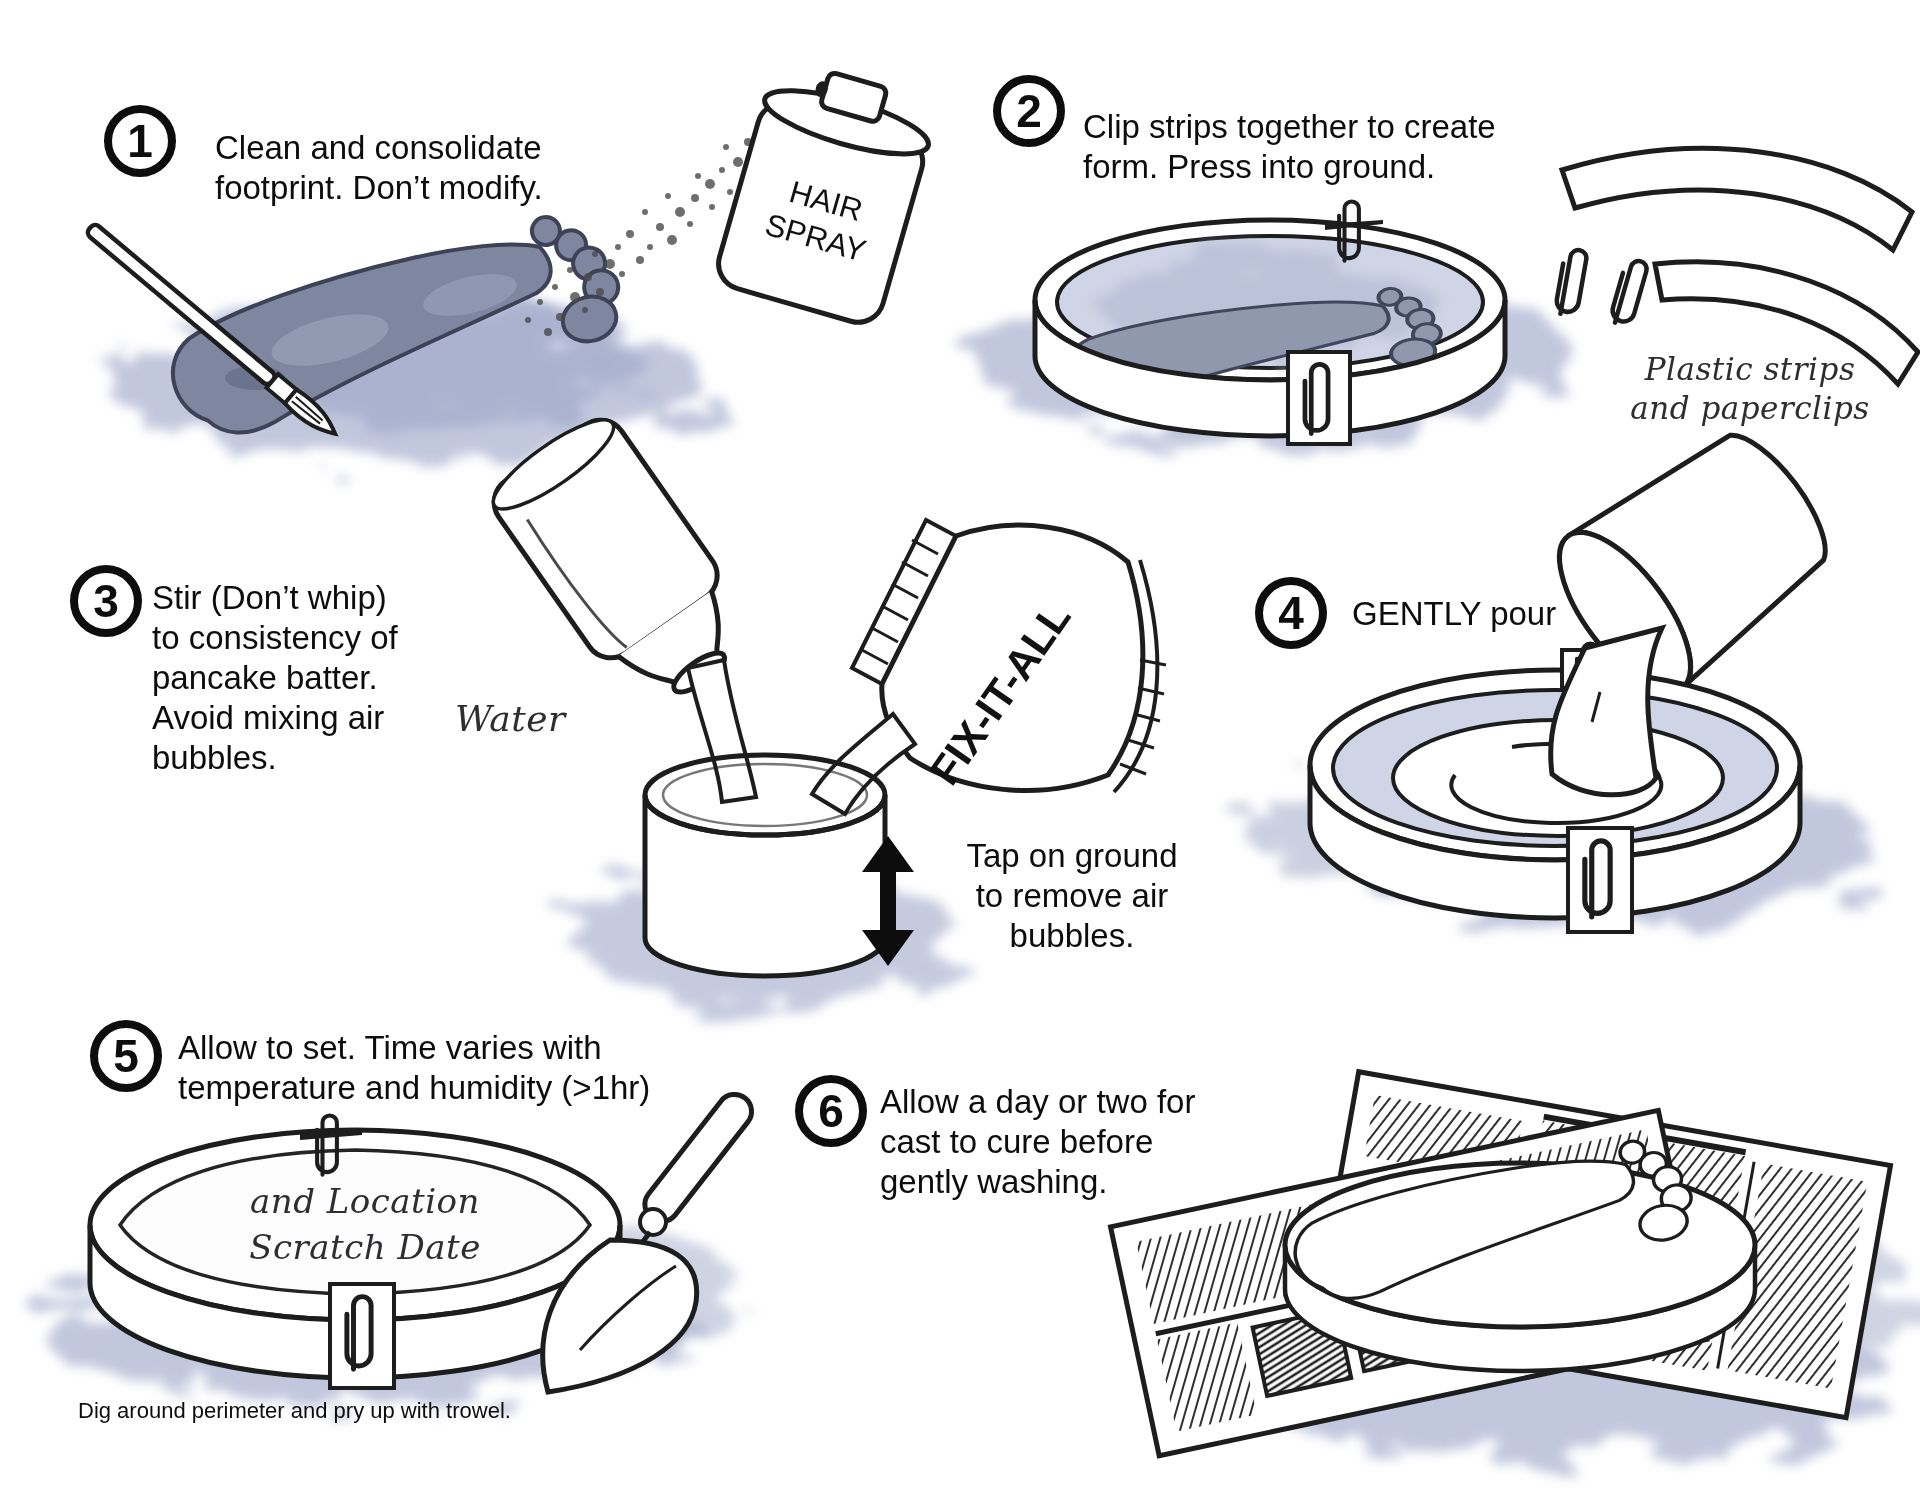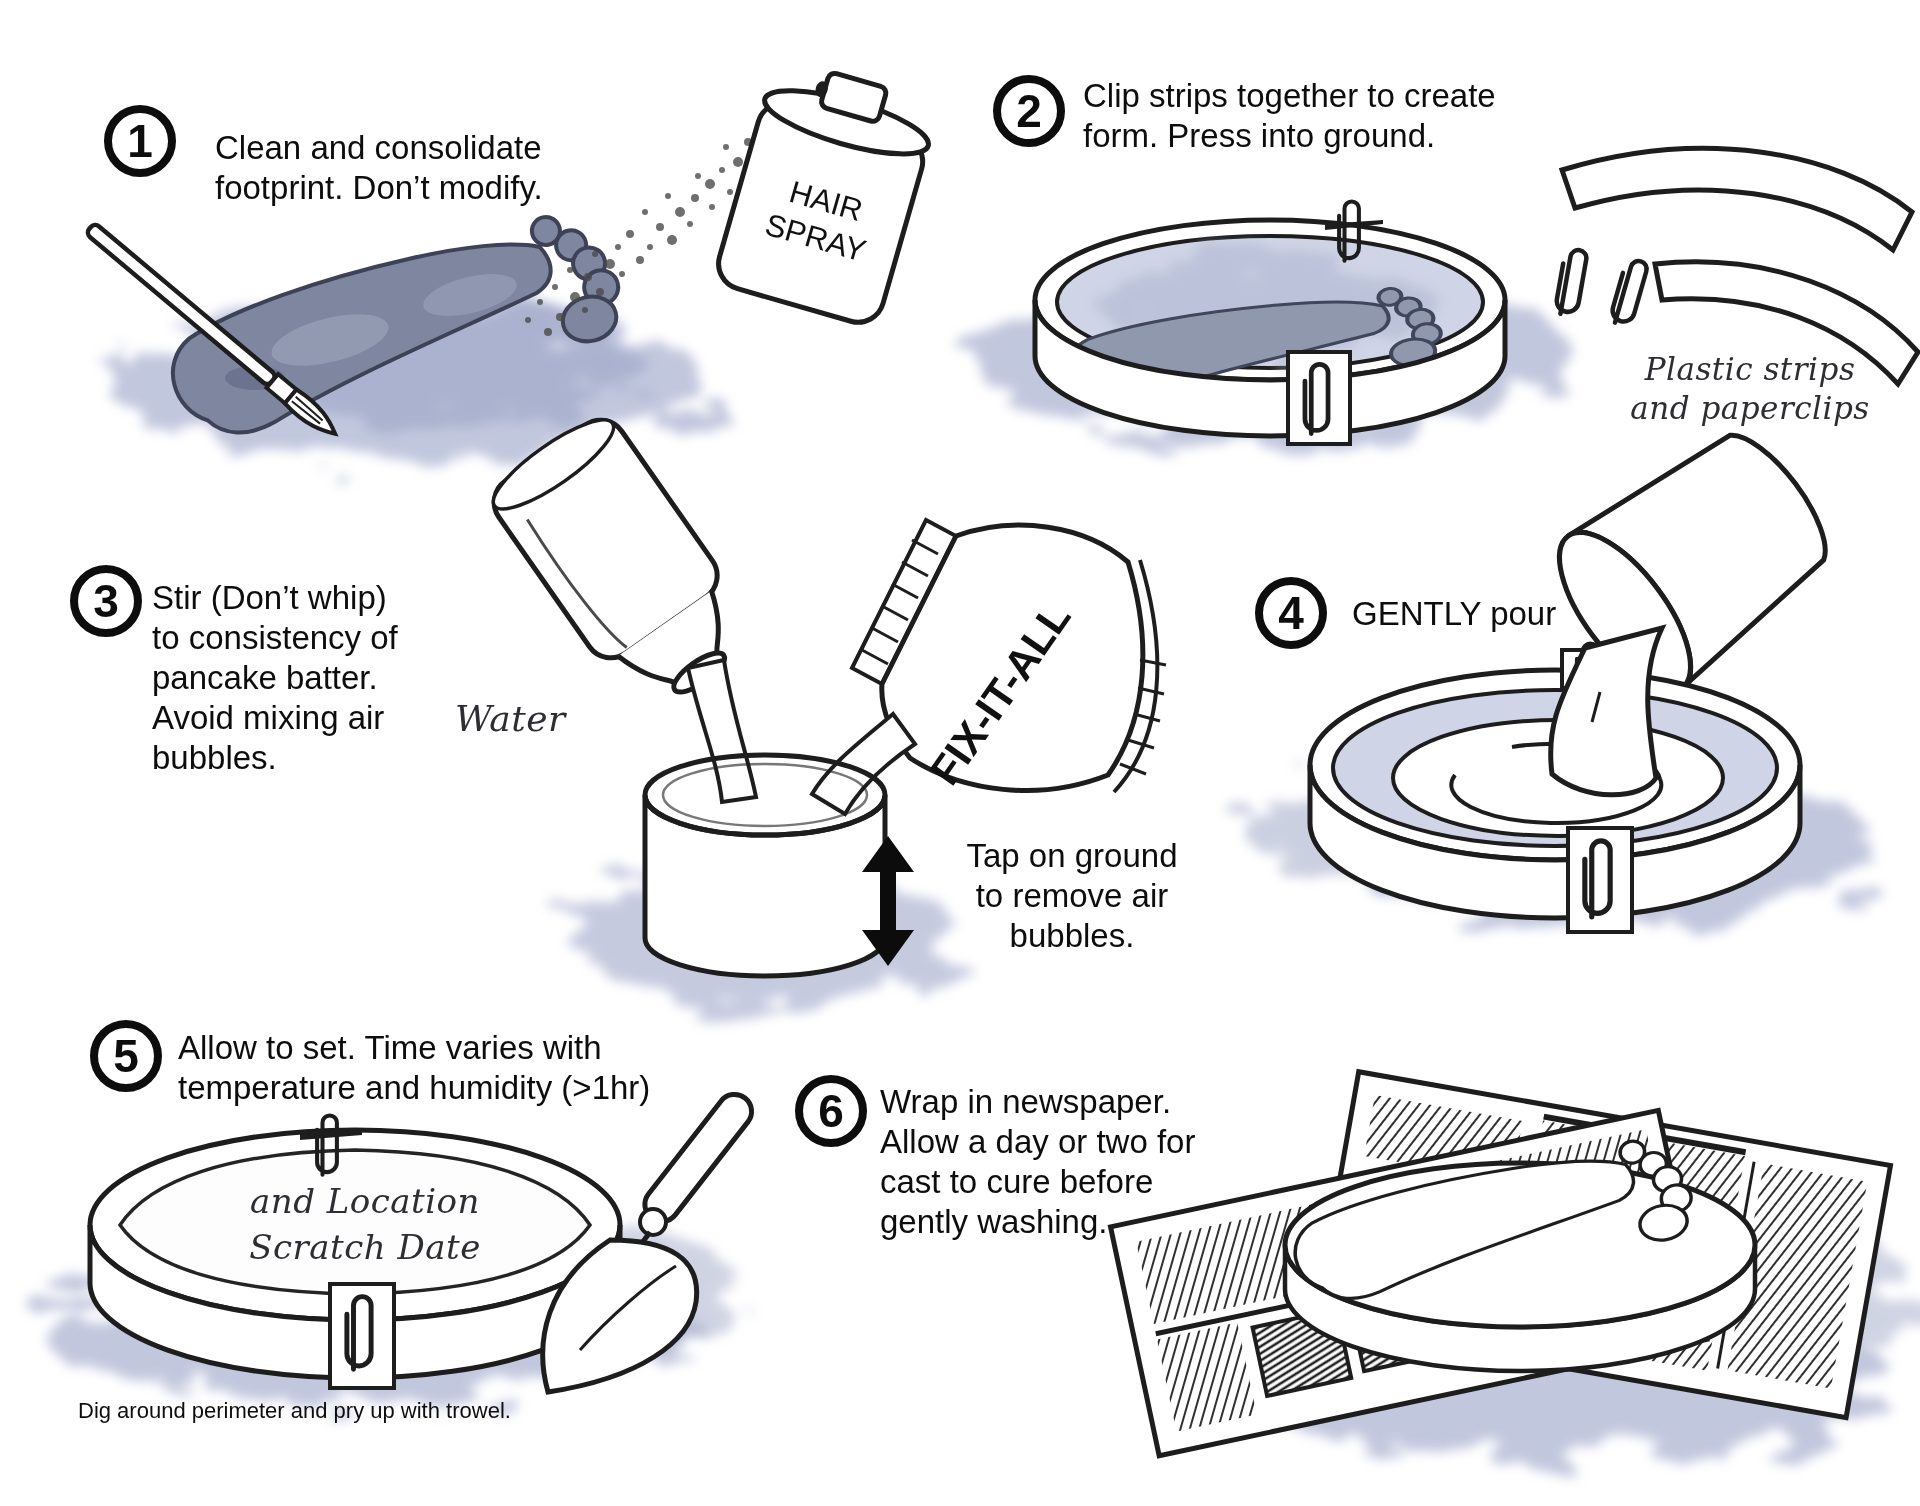--- a/index.html
+++ b/index.html
@@ -113,21 +113,21 @@
       <rect x="745" y="118" width="170" height="192" rx="26" fill="#fff" stroke="#1d1d1d" stroke-width="5"></rect>
       <ellipse cx="830" cy="120" rx="85" ry="22" fill="#fff" stroke="#1d1d1d" stroke-width="5"></ellipse>
       <rect x="800" y="76" width="60" height="36" rx="7" fill="#fff" stroke="#1d1d1d" stroke-width="5"></rect>
       <ellipse cx="797" cy="95" rx="6" ry="8" fill="#1d1d1d"></ellipse>
       <text x="832" y="212" text-anchor="middle" font-size="31" fill="#111">HAIR</text>
       <text x="832" y="250" text-anchor="middle" font-size="31" fill="#111">SPRAY</text>
     </g>
   </svg>
 
   <div class="badge" style="left:993px;top:75px;">2</div>
-  <div class="instr" style="left:1083px;top:76px;">
+  <div class="instr" style="left:1083px;top:107px;">
     <div>Clip strips together to create</div>
     <div>form. Press into ground.</div>
   </div>
 
   <svg style="left:985px;top:130px;" width="935" height="360" viewBox="985 130 935 360">
     <ellipse cx="1270" cy="355" rx="300" ry="88" fill="#b7bed8" opacity="0.85" filter="url(#mottle)"></ellipse>
 
     <g>
       <ellipse cx="1270" cy="300" rx="235" ry="80" fill="#fff" stroke="#1d1d1d" stroke-width="5"></ellipse>
       <ellipse cx="1270" cy="302" rx="213" ry="66" fill="#cfd5e6" stroke="#1d1d1d" stroke-width="4"></ellipse>
@@ -261,21 +261,20 @@
   </svg>
 
   <div class="hand center" style="position:absolute;left:205px;top:1178px;width:320px;font-size:34px;line-height:46px;">
     <div>and Location</div>
     <div>Scratch Date</div>
   </div>
   <div class="caption" style="left:78px;top:1398px;">Dig around perimeter and pry up with trowel.</div>
 
   <div class="badge" style="left:795px;top:1075px;">6</div>
   <div class="instr" style="left:880px;top:1082px;">
-    <div>Wrap in newspaper.</div>
     <div>Allow a day or two for</div>
     <div>cast to cure before</div>
     <div>gently washing.</div>
   </div>
 
   <svg style="left:1090px;top:1080px;" width="830" height="426" viewBox="1090 1080 830 426">
     <ellipse cx="1560" cy="1375" rx="330" ry="85" fill="#b7bed8" opacity="0.85" filter="url(#mottle)"></ellipse>
     <ellipse cx="1830" cy="1290" rx="85" ry="52" fill="#a9b1cd" opacity="0.55" filter="url(#mottle)"></ellipse>
 
     <g transform="rotate(10 1620 1260)">

